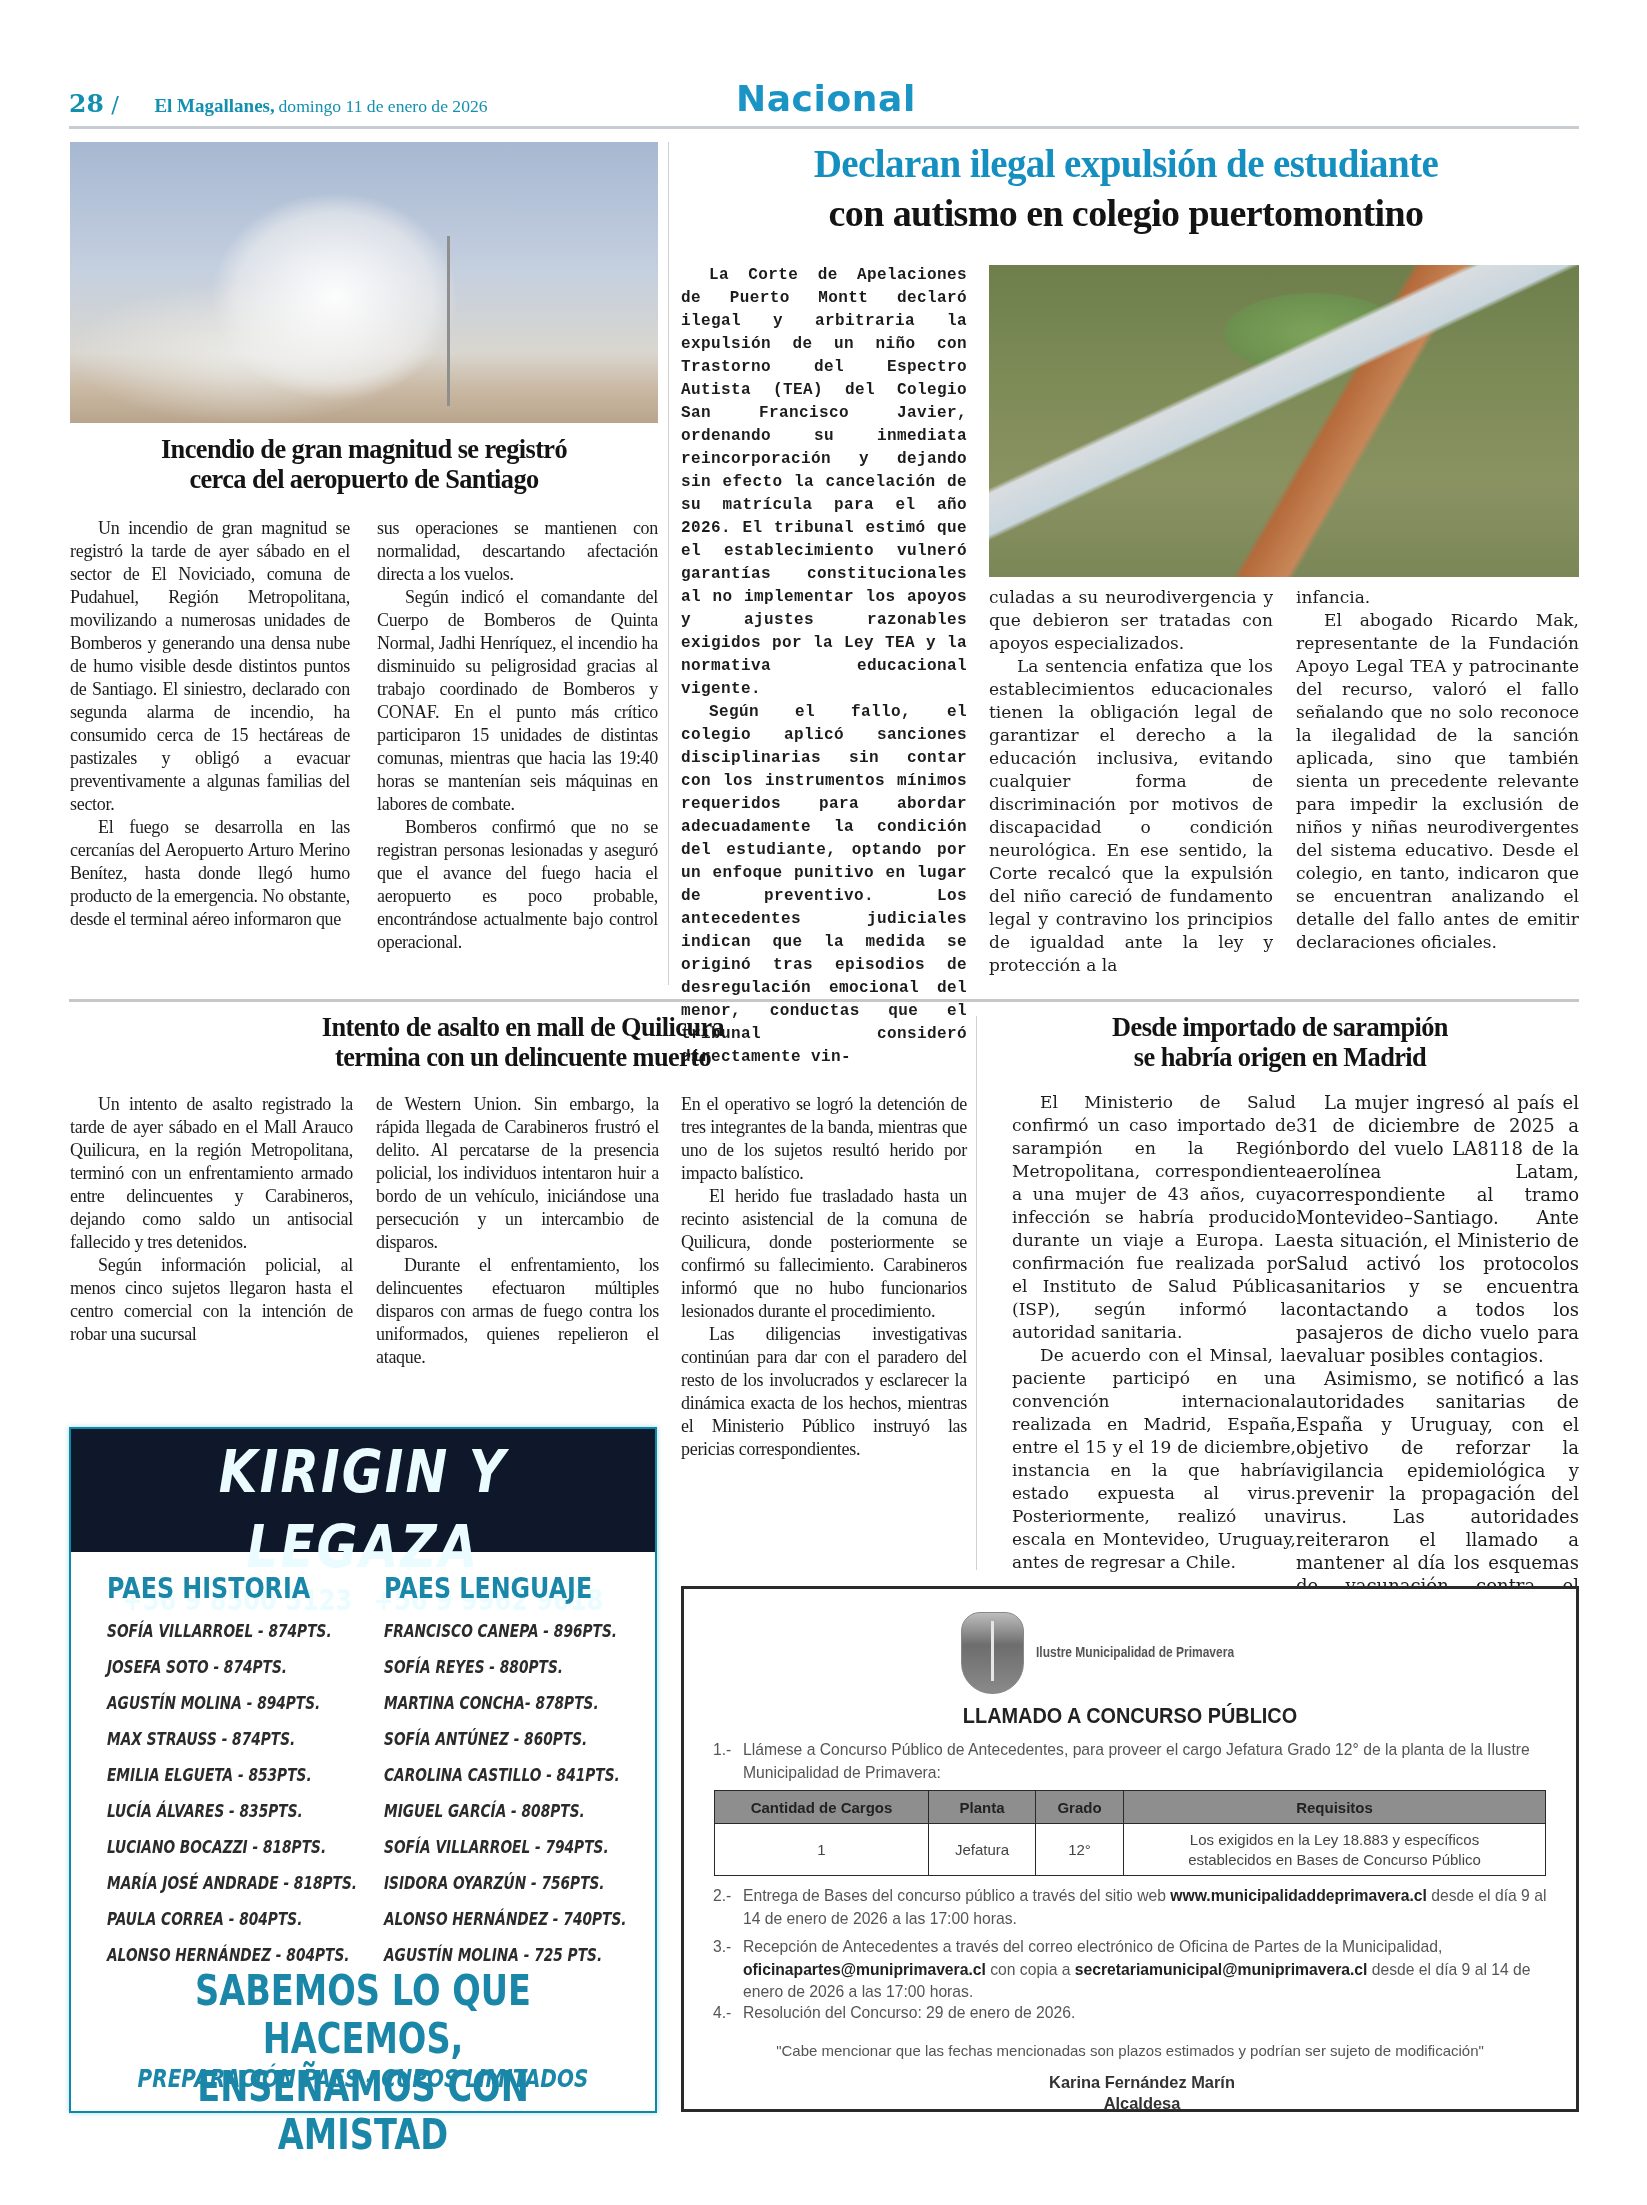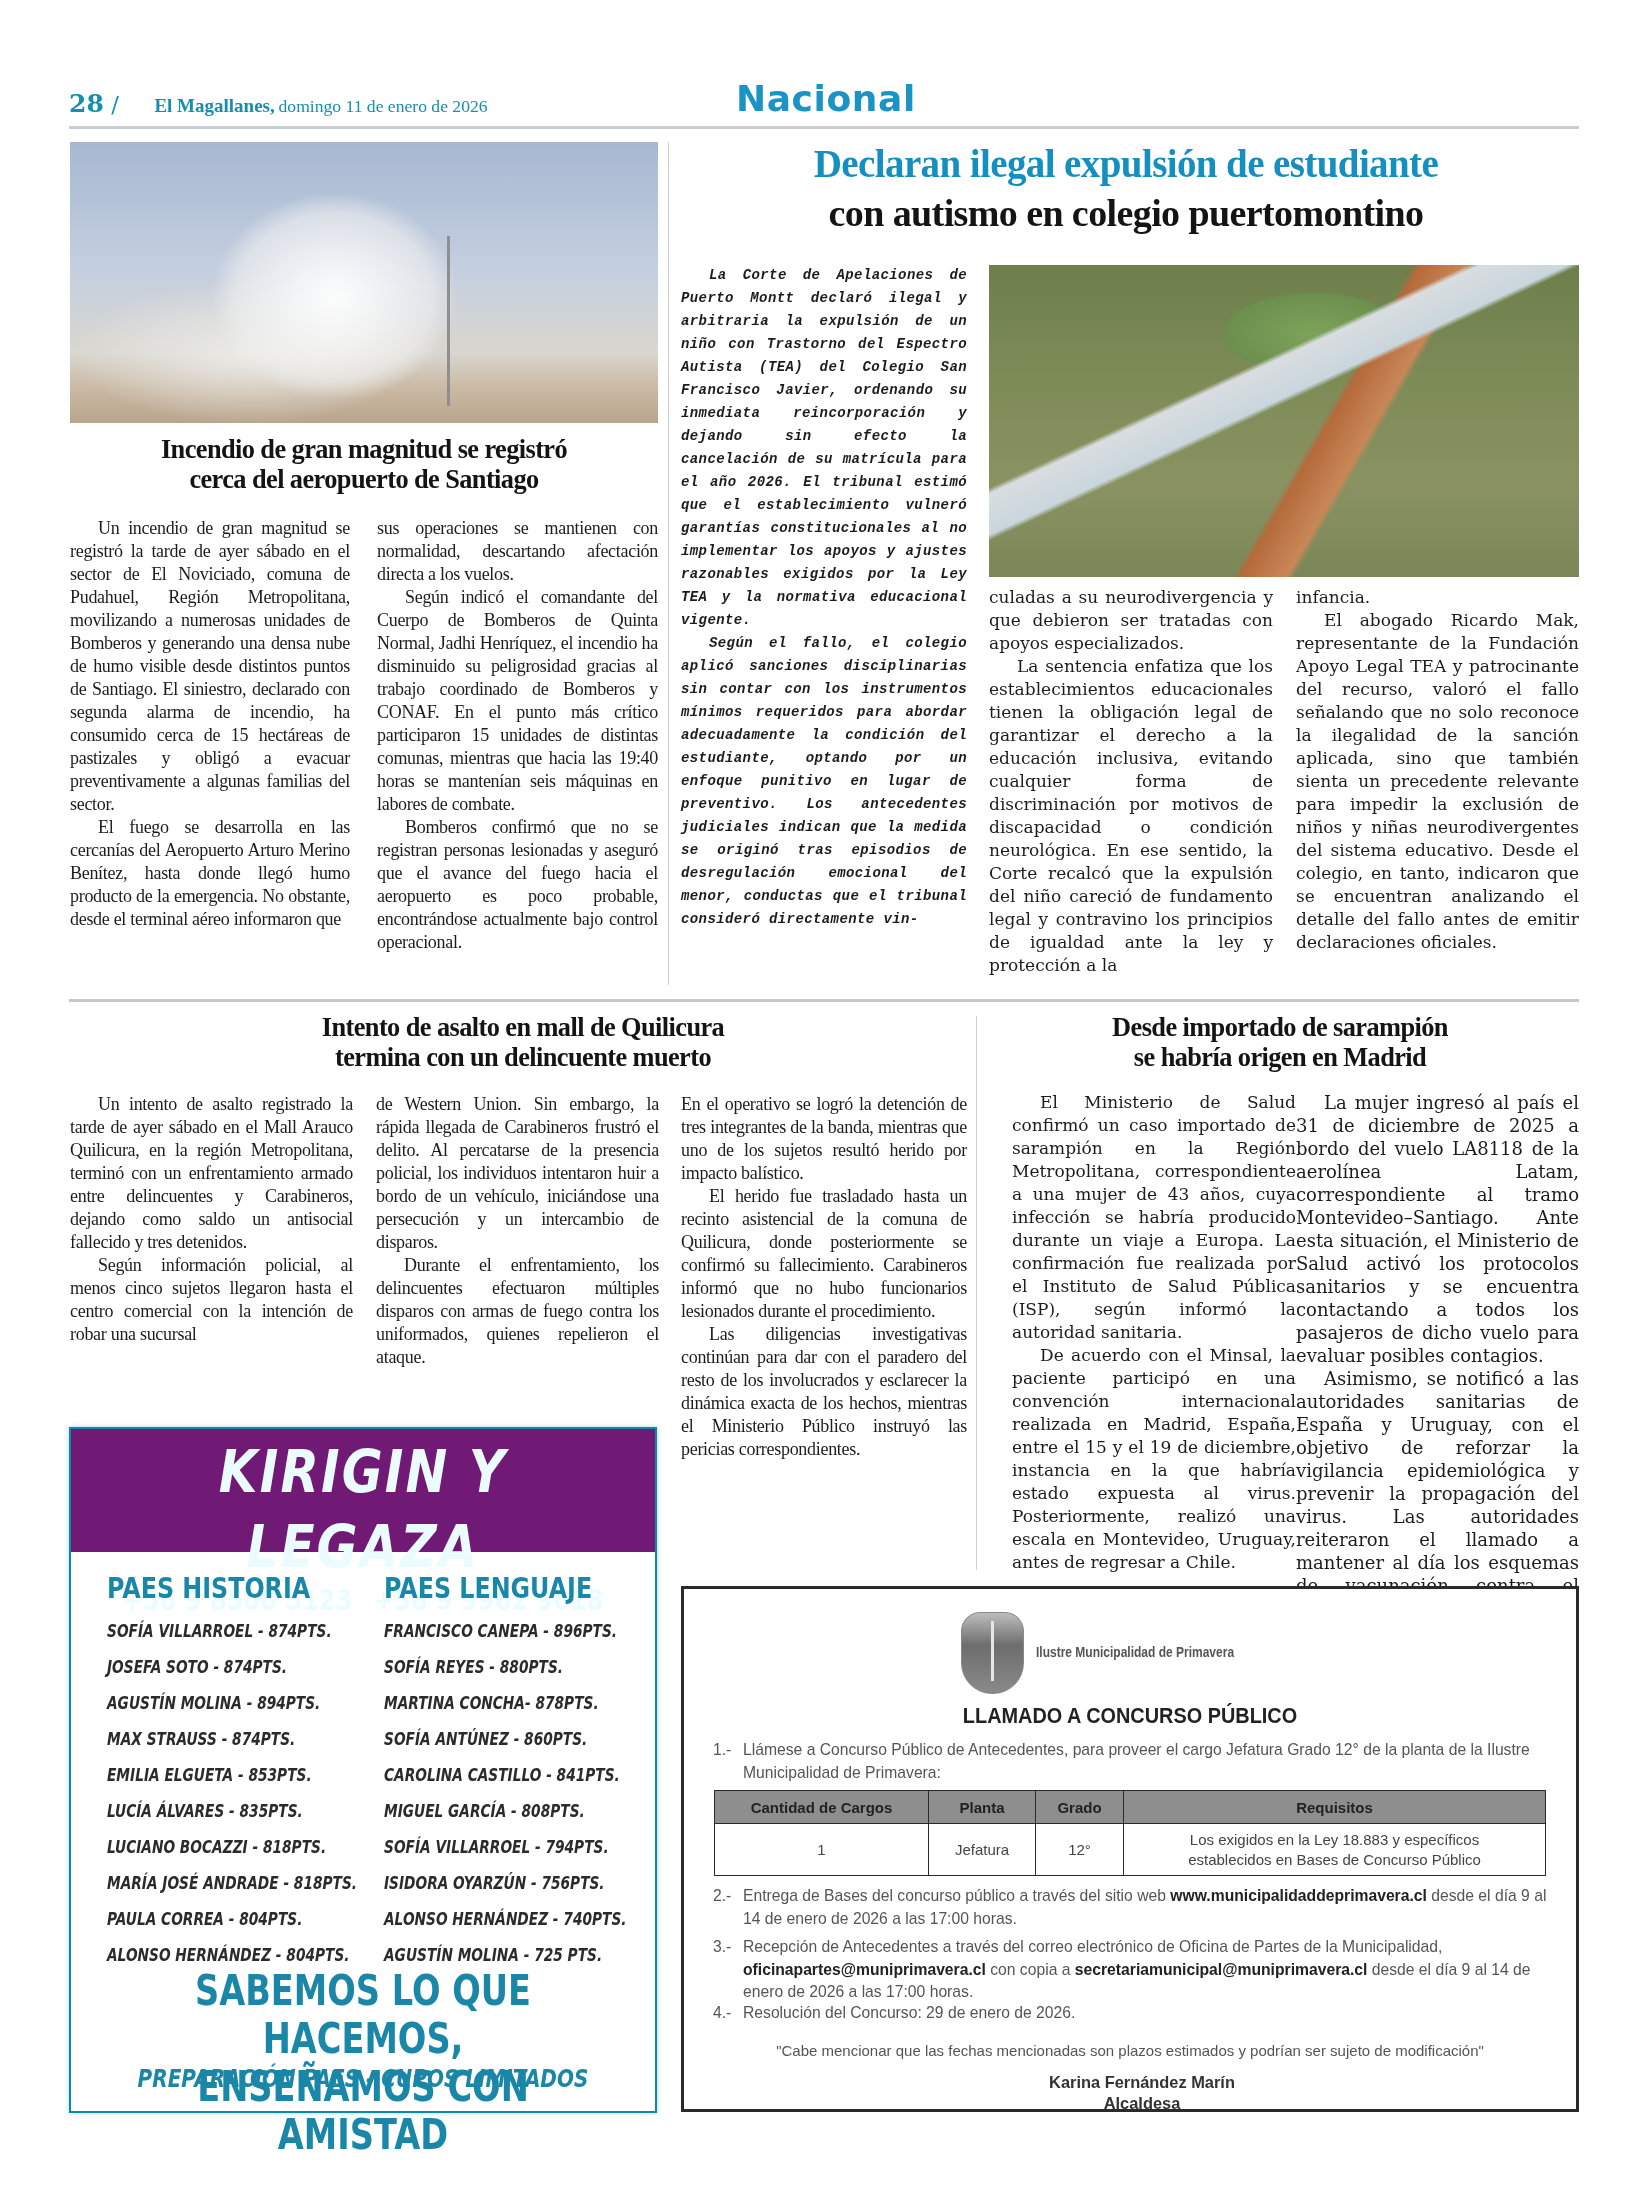--- a/index.html
+++ b/index.html
@@ -40,25 +40,25 @@
   .hl-main-blue { left: 673px; top: 142px; width: 906px; font-size: 39px; color: #148fbf; }
   .hl-main-black { left: 673px; top: 192px; width: 906px; font-size: 38px; }
   .hl-fire { left: 70px; top: 435px; width: 588px; font-size: 26.4px; }
   .hl-quili { left: 70px; top: 1013px; width: 906px; font-size: 26.4px; }
   .hl-saramp { left: 981px; top: 1013px; width: 598px; font-size: 26.4px; }
 
   
   .col { font-family: "DejaVu Serif", serif; font-size: 16.7px; line-height: 23px; text-align: justify; color: #1c1c1c; hyphens: auto; }
   .col p { text-indent: 28px; }
   .col.cond { font-family: "Liberation Serif", serif; font-size: 18px; letter-spacing: -0.3px; }
-  .col.wide { font-family: "Liberation Mono", monospace; font-weight: bold; font-size: 14px; letter-spacing: 0.4px; font-style: italic; }
+  .col.wide { font-family: "Liberation Mono", monospace; font-weight: bold; font-size: 16px; letter-spacing: 0.4px; }
 
   
   .ad { left: 69px; top: 1427px; width: 588px; height: 686px; border: 2.5px solid #0a8aa8; background: #ffffff; box-shadow: 0 0 5px rgba(10,138,168,0.35); }
-  .ad-band { position: absolute; left: 0; top: 0; width: 100%; height: 123px; background: #701a75; color: #eafcff; text-align: center; }
+  .ad-band { position: absolute; left: 0; top: 0; width: 100%; height: 123px; background: #0f172a; color: #eafcff; text-align: center; }
   .ad-brand { font-family: "DejaVu Sans", sans-serif; font-weight: bold; font-style: italic; font-size: 58px; letter-spacing: 2.5px; line-height: 75px; padding-top: 6.3px; transform: scaleX(0.86); }
   .ad-phones { display: flex; justify-content: space-around; font-family: "DejaVu Sans", sans-serif; font-weight: bold; font-size: 28px; line-height: 31px; transform: scaleX(0.86); }
   .ad-cols { position: absolute; left: 25px; top: 140px; width: 541px; display: flex; justify-content: space-between; margin-left: 11px; }
   .ad-col { width: 277px; }
   .ad-col h3 { font-family: "DejaVu Sans", sans-serif; font-weight: bold; font-size: 29px; color: #1a86a8; line-height: 38px; margin-bottom: 6.3px; transform: scaleX(0.82); transform-origin: left; }
   .ad-row { font-family: "DejaVu Sans", sans-serif; font-weight: bold; font-style: italic; font-size: 17.6px; line-height: 36px; color: #2b2b2b; white-space: nowrap; transform: scaleX(0.78); transform-origin: left; }
   .ad-slogan { position: absolute; left: 0; top: 538px; width: 100%; text-align: center; font-family: "DejaVu Sans", sans-serif; font-weight: bold; font-size: 42px; line-height: 48px; color: #1a86a8; transform: scaleX(0.8); }
   .ad-sub { position: absolute; left: 0; top: 635px; width: 100%; text-align: center; font-family: "DejaVu Sans", sans-serif; font-weight: bold; font-style: italic; font-size: 25px; color: #1a86a8; transform: scaleX(0.8); }
 
   

